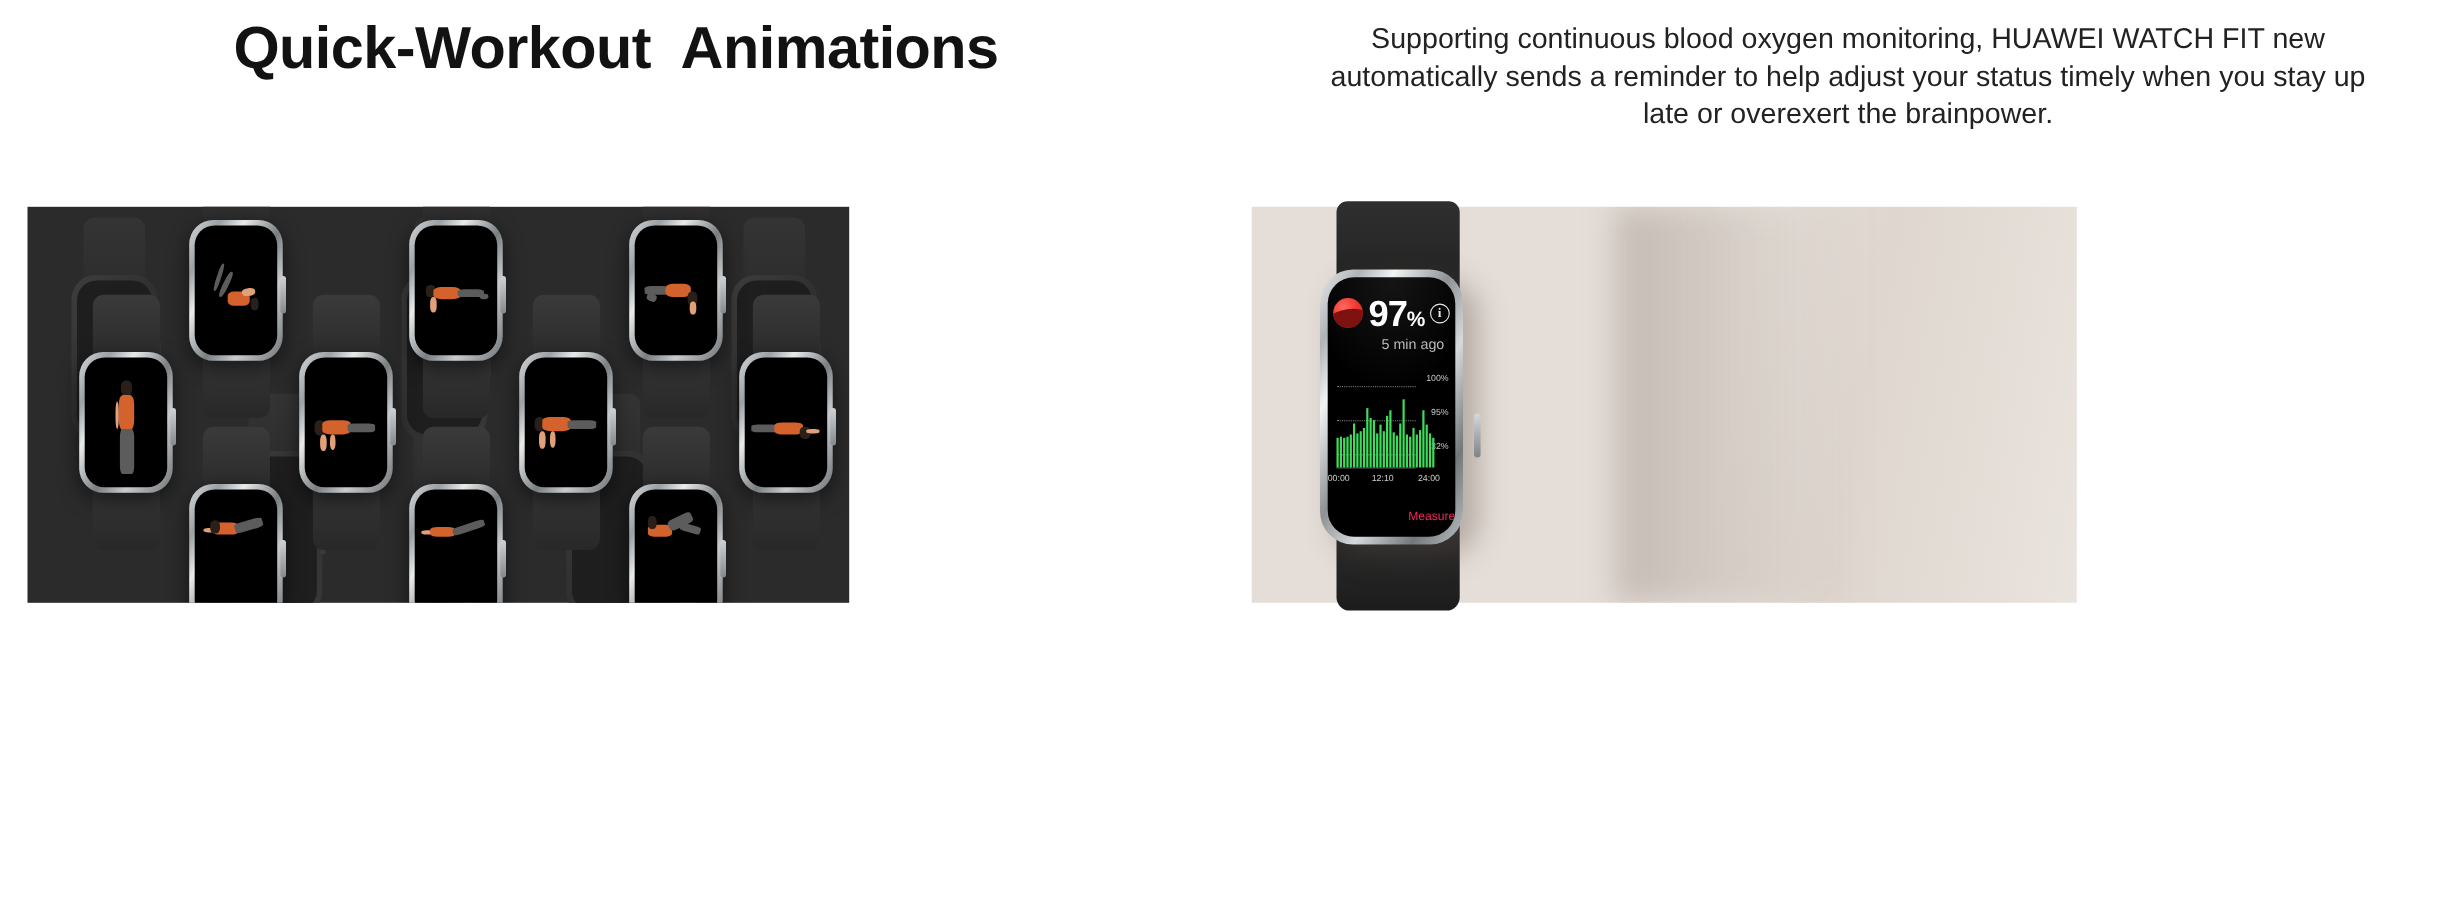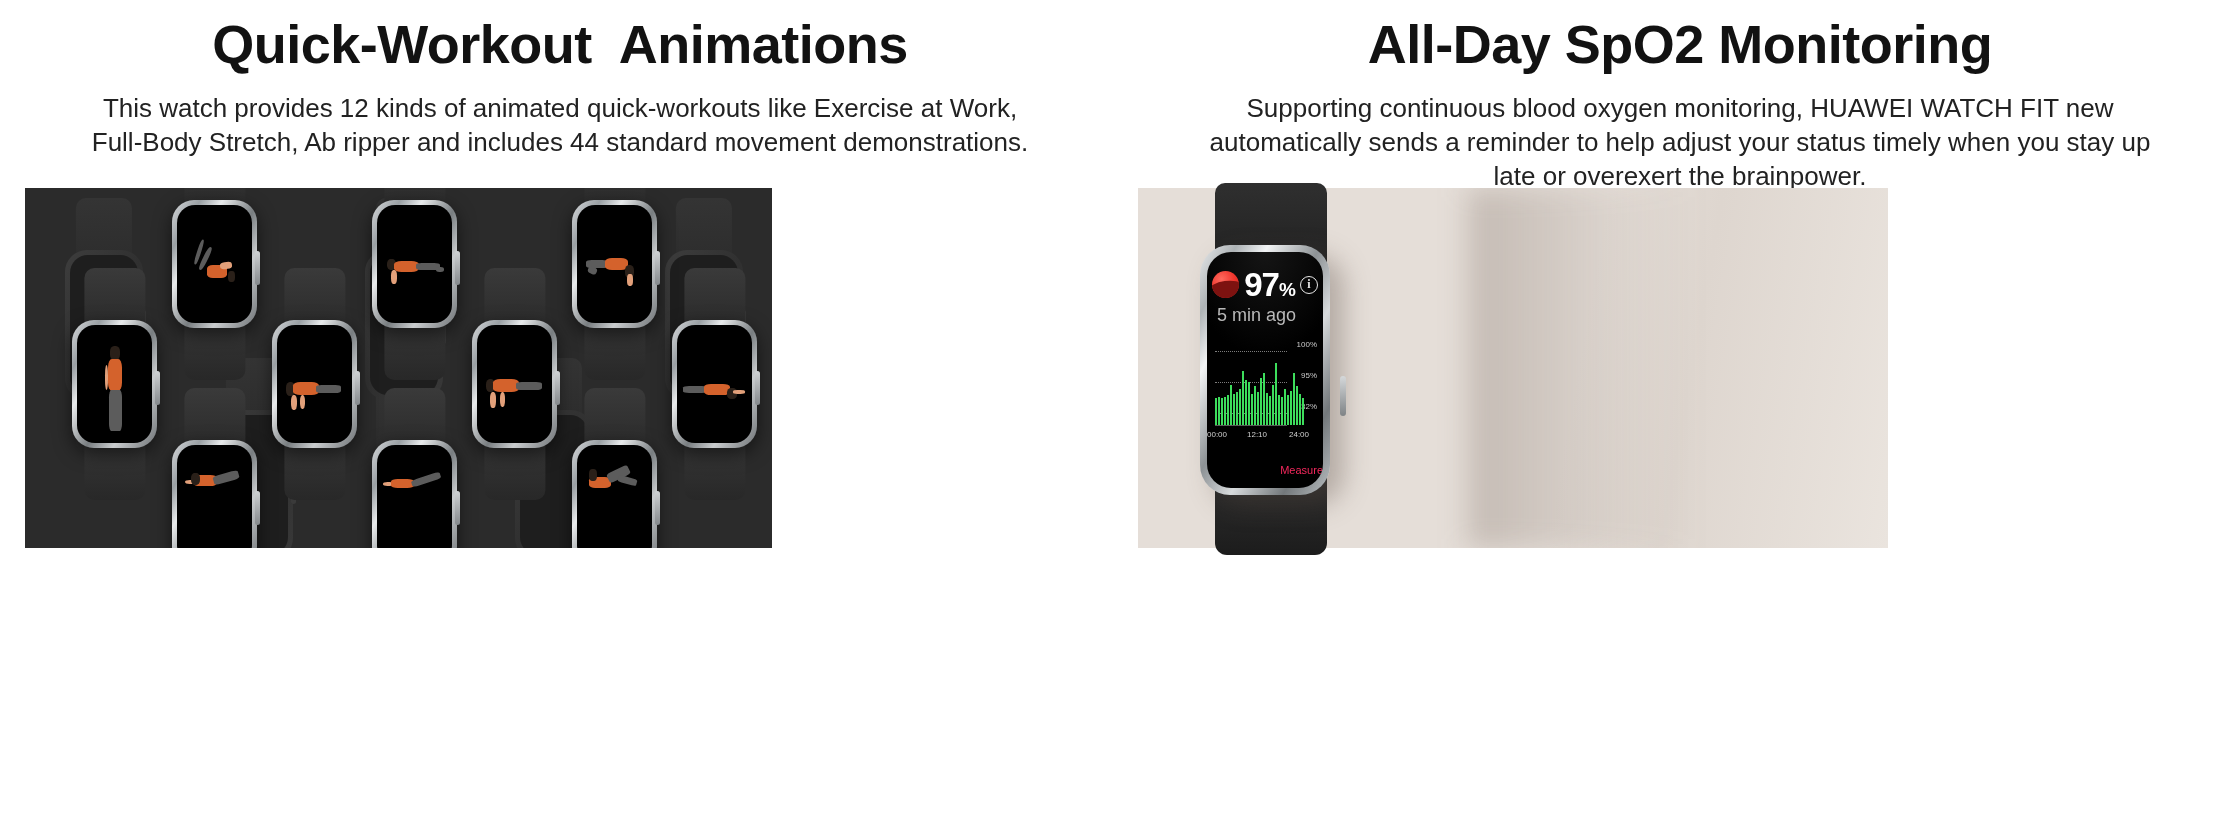--- a/index.html
+++ b/index.html
@@ -152,21 +152,21 @@
   }
   .drop-icon .bub { position:absolute; border-radius:50%; background:rgba(255,255,255,.30); }
   .spo2-value { font-size: 33px; font-weight: 700; letter-spacing:-1px; line-height:1; }
   .spo2-value small { font-size: 19px; font-weight:700; }
   .info-icon {
     width: 18px; height: 18px; border-radius:50%;
     border: 1.6px solid #e8e8e8; color:#e8e8e8;
     font-size: 12px; line-height: 15px; text-align:center; font-weight:700;
     font-family: "Liberation Serif", serif; flex:none;
   }
-  .ago { text-align:left; font-size:18px; color:#b9b9b9; margin-top:4px; }
+  .ago { text-align:right; font-size:13px; color:#b9b9b9; margin-top:4px; }
 
   .chart { position:absolute; left:8px; right:6px; top:92px; height:82px; }
   .gridline {
     position:absolute; left:0; right:30px; height:0;
     border-top: 1px dotted rgba(225,225,225,.55);
   }
   .gridlabel { position:absolute; right:0; font-size:8px; color:#c8c8c8; transform: translateY(-50%); }
   .axisline { position:absolute; left:0; right:30px; bottom:0; border-top:1px solid rgba(200,200,200,.45); }
   .bars { position:absolute; left:0; bottom:1px; height:100%; display:flex; align-items:flex-end; gap:1px; }
   .bars span { width:2px; background:#3ddd5c; display:block; }
@@ -177,21 +177,20 @@
     font-size:11px; color:#f3275c; font-weight:400;
   }
 </style>
 </head>
 <body>
 
 <div class="page">
 
   <section class="col col-left">
     <h1 class="headline">Quick-Workout  Animations</h1>
-    <p class="subcopy">This watch provides 12 kinds of animated quick-workouts like Exercise at Work, Full-Body Stretch, Ab ripper and includes 44 standard movement demonstrations.</p>
 
     <div class="media-left">
 
       <div class="watch dim" style="left:40px;  top:62px;  width:78px; height:150px;">
         <div class="strap-top"></div>
           <div class="strap-bot"></div>
         <div class="body">
             <div class="screen"></div>
           </div>
           <div class="btn"></div>
@@ -386,21 +385,20 @@
             <i class="head" style="left:0%;  top:2%;  width:16%; height:36%;"></i>
           </div>
         </div>
           </div>
           <div class="btn"></div>
       </div>
     </div>
   </section>
 
   <section class="col col-right">
-    <h1 class="headline">All-Day SpO2 Monitoring</h1>
     <p class="subcopy">Supporting continuous blood oxygen monitoring, HUAWEI WATCH FIT new automatically sends a reminder to help adjust your status timely when you stay up late or overexert the brainpower.</p>
   </section>
 
   <div class="media-right">
     <div class="clip">
         <div class="panel-shadow"></div>
       </div>
   </div>
 
   <div class="bigwatch">

